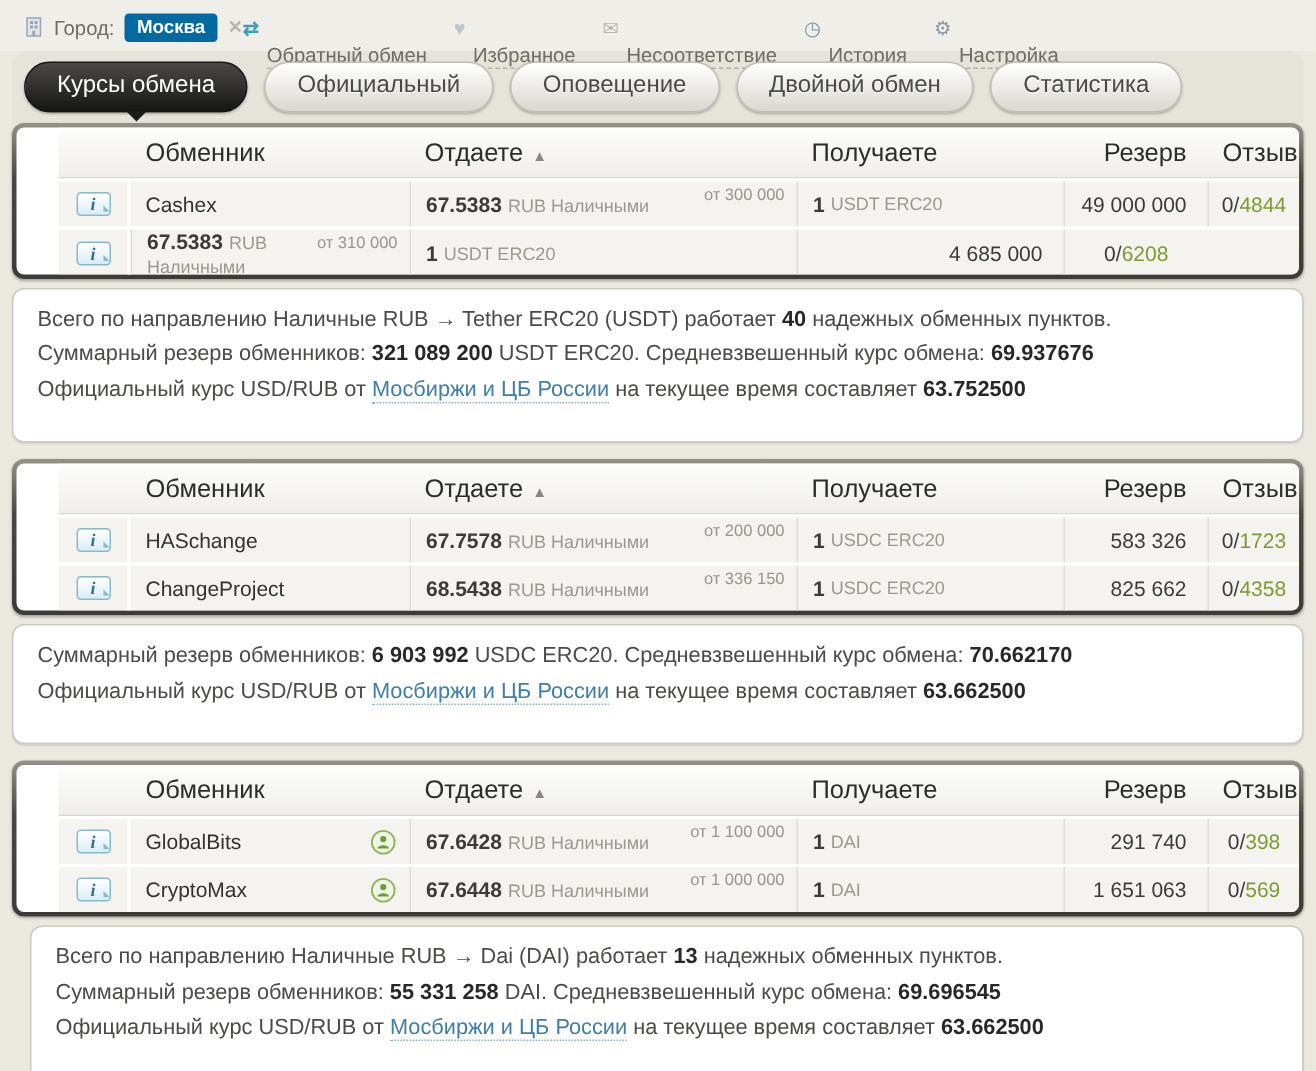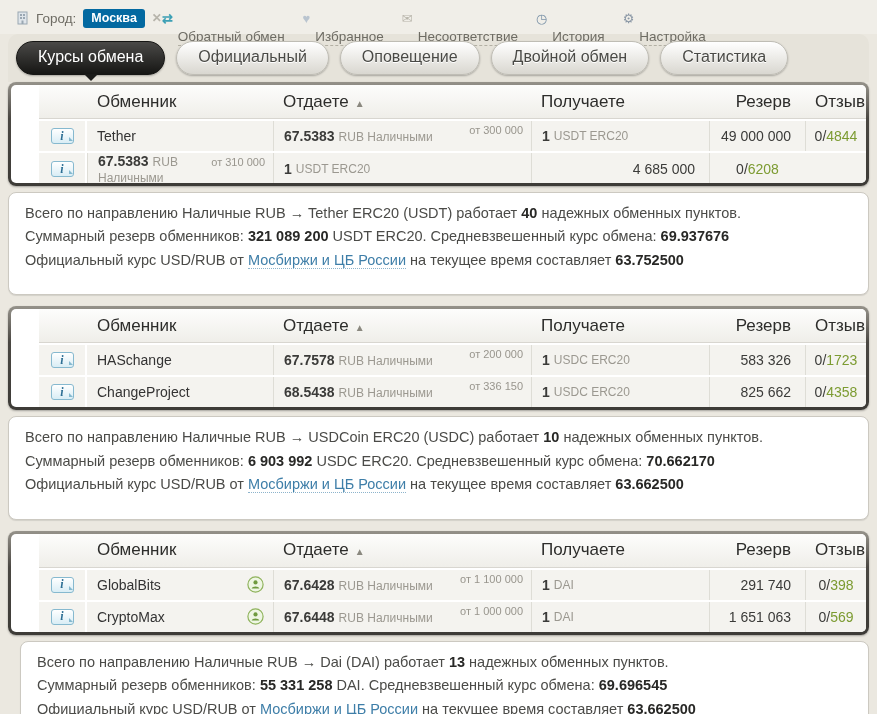--- a/index.html
+++ b/index.html
@@ -169,21 +169,21 @@
         <div class="th"><span>Отдаете</span><span class="sort">▲</span></div>
         <div class="th">Получаете</div>
         <div class="th th-reserve">Резерв</div>
         <div class="th th-reviews">Отзывы</div>
       </div>
       <div class="tr">
         <div class="td td-icon">
               <span class="info">i</span>
             </div>
         <div class="td td-name">
-              <span>Tether</span>
+              <span>Cashex</span>
             </div>
         <div class="td td-give">
           <span><span class="rate">67.5383</span><span class="cur">RUB Наличными</span></span>
           <span class="min">от 300 000</span>
         </div>
         <div class="td td-get">
               <span class="amt">1</span>
               <span class="cur">USDT ERC20</span>
             </div>
         <div class="td td-reserve">49 000 000</div>
@@ -272,21 +272,20 @@
         <div class="td td-reserve">825 662</div>
         <div class="td td-reviews">
               <span>0</span>
               <span>/</span>
               <span class="pos">4358</span>
             </div>
       </div>
     </div>
   </div>
   <div class="summary">
-    <div><span>Всего по направлению Наличные RUB → USDCoin ERC20 (USDC) работает </span><b>10</b><span> надежных обменных пунктов.</span></div>
     <div><span>Суммарный резерв обменников: </span><b>6 903 992</b><span> USDC ERC20. Средневзвешенный курс обмена: </span><b>70.662170</b></div>
     <div><span>Официальный курс USD/RUB от </span><span class="dlink">Мосбиржи и ЦБ России</span><span> на текущее время составляет </span><b>63.662500</b></div>
   </div>
 </div>
 
 <div>
   <div class="table-wrap">
     <div class="xtable">
       <div class="thead">
         <div class="th"></div>

